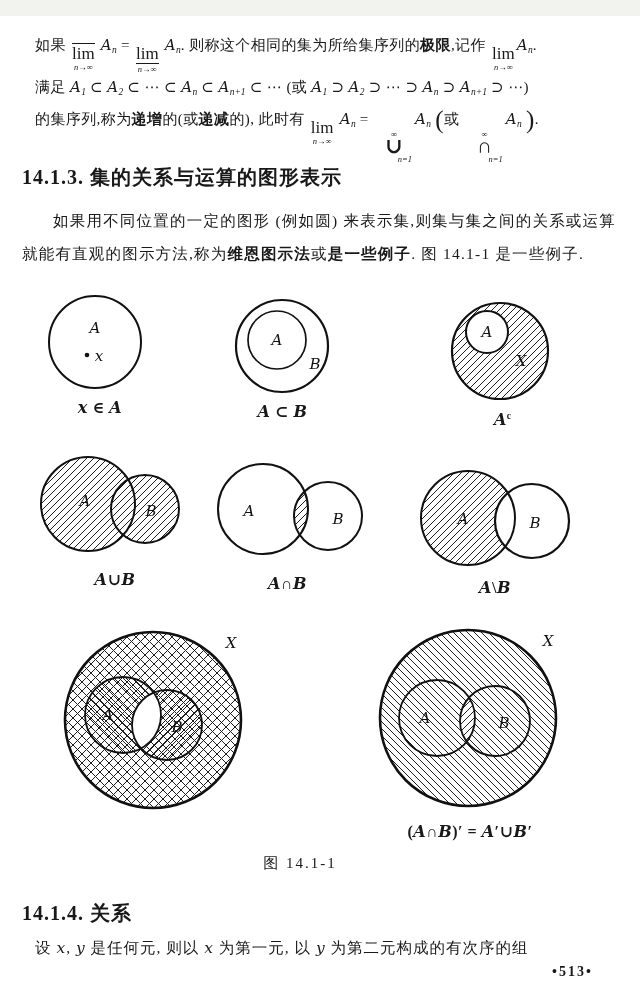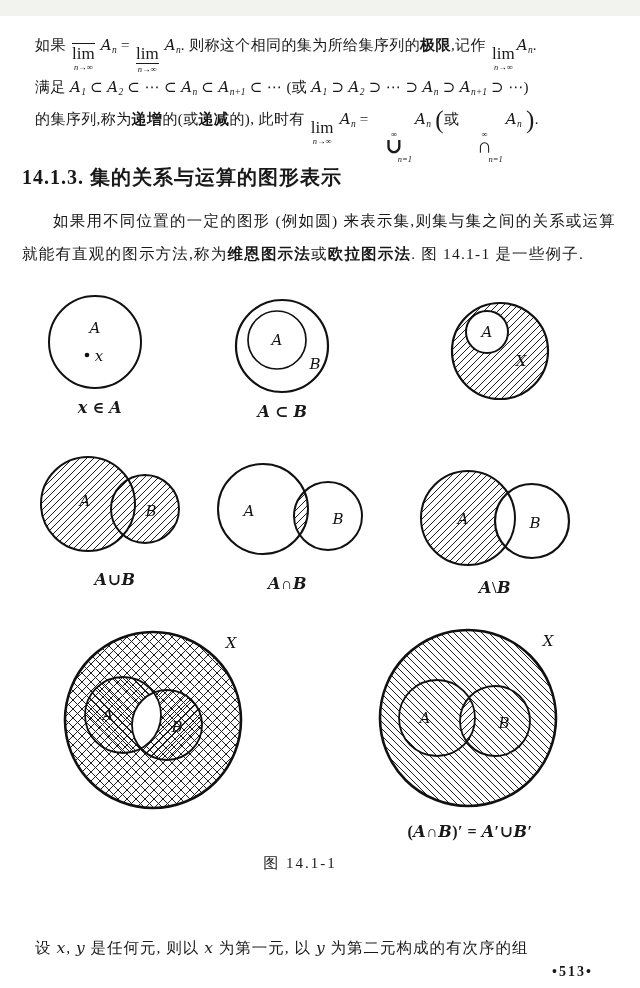--- a/index.html
+++ b/index.html
@@ -78,21 +78,21 @@
         <span class="mop-g">∪</span>
         <span class="mop-sub">n=1</span>
       </span><span class="mv"><i>A</i><sub>n</sub></span> <span class="mbig">(</span>或 <span class="mop">
         <span class="mop-sup">∞</span>
         <span class="mop-g">∩</span>
         <span class="mop-sub">n=1</span>
       </span><span class="mv"><i>A</i><sub>n</sub></span> <span class="mbig">)</span>.</div>
 
   <div class="abs sec-h" style="left:22px;top:148px">14.1.3. 集的关系与运算的图形表示</div>
 
-  <div class="abs para" style="left:22px;top:188px;width:594px">如果用不同位置的一定的图形 (例如圆) 来表示集,则集与集之间的关系或运算就能有直观的图示方法,称为<b>维恩图示法</b>或<b>欧拉图示法</b>. 图 14.1-1 是一些例子.</div>
+  <div class="abs para" style="left:22px;top:188px;width:594px">如果用不同位置的一定的图形 (例如圆) 来表示集,则集与集之间的关系或运算就能有直观的图示方法,称为<b>维恩图示法</b>或<b>是一些例子</b>. 图 14.1-1 是一些例子.</div>
 
   <div class="abs" style="left:0;top:270px;width:640px;height:600px">
 
     <div class="venn" style="left:35px;top:6px;width:130px">
       <svg width="130" height="100">
         <circle cx="60" cy="50" r="46" fill="none" stroke="#111" stroke-width="2"></circle>
         <text x="60" y="41">A</text>
         <circle cx="52" cy="63" r="2.3" fill="#111"></circle>
         <text x="64" y="69">x</text>
       </svg>
@@ -109,20 +109,21 @@
       <div class="vcap"><span class="mv"><i>A</i></span> ⊂ <span class="mv"><i>B</i></span></div>
     </div>
 
     <div class="venn" style="left:435px;top:4px;width:135px">
       <svg width="135" height="114">
         <circle cx="65" cy="61" r="48" fill="url(#hA)" stroke="#111" stroke-width="2.2"></circle>
         <circle cx="52" cy="42" r="21" fill="#fff" stroke="#111" stroke-width="2"></circle>
         <text x="52" y="47">A</text>
         <text x="86" y="76">X</text>
       </svg>
+      <div class="vcap"><span class="mv"><i>A</i><sup>c</sup></span></div>
     </div>
 
     <div class="venn" style="left:35px;top:168px;width:160px">
       <svg width="160" height="110">
         <circle cx="53" cy="50" r="47" fill="url(#hA)" stroke="none"></circle>
         <circle cx="110" cy="55" r="34" fill="url(#hA)" stroke="none"></circle>
         <circle cx="53" cy="50" r="47" fill="none" stroke="#111" stroke-width="2"></circle>
         <circle cx="110" cy="55" r="34" fill="none" stroke="#111" stroke-width="2"></circle>
         <text x="50" y="52">A</text>
         <text x="116" y="62">B</text>
@@ -199,18 +200,19 @@
         <text x="55" y="97">A</text>
         <text x="134" y="102">B</text>
         <text x="178" y="20">X</text>
       </svg>
       <div class="vcap">(<span class="mv"><i>A</i></span>∩<span class="mv"><i>B</i></span>)′ = <span class="mv"><i>A</i></span>′∪<span class="mv"><i>B</i></span>′</div>
     </div>
 
     <div class="abs figcap" style="left:0;top:568px;padding-right:40px;box-sizing:border-box">图  14.1-1</div>
   </div>
 
+  <div class="abs sec-h" style="left:22px;top:884px">14.1.4. 关系</div>
 
   <div class="abs mline" style="left:35px;top:922px;width:585px;font-size:15.5px;letter-spacing:1px">设 <span class="mv"><i>x</i></span>, <span class="mv"><i>y</i></span> 是任何元, 则以 <span class="mv"><i>x</i></span> 为第一元, 以 <span class="mv"><i>y</i></span> 为第二元构成的有次序的组</div>
 
   <div class="abs pageno" style="left:552px;top:948px">•513•</div>
 
 </div>
 
 </body></html>

